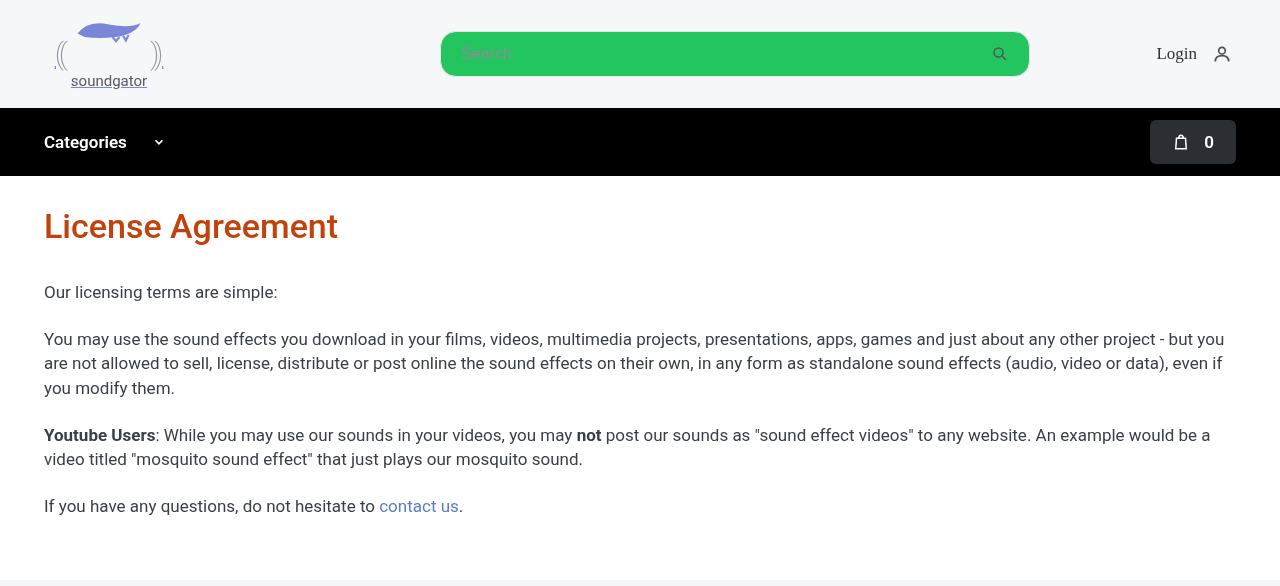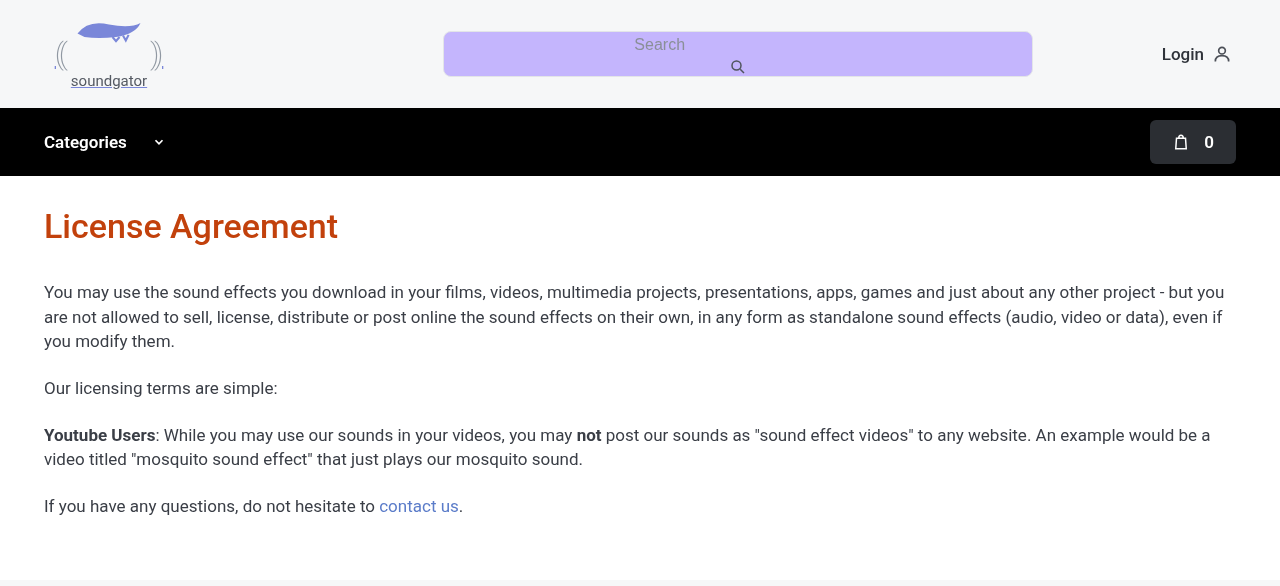--- a/index.html
+++ b/index.html
@@ -42,44 +42,44 @@
   .brand { color:#555a63; font-size:15px; margin-top:28px; }
   .search-wrap {
     flex: 1;
     display: flex;
     justify-content: center;
     margin-left: 140px;
   }
   .search {
     width: 590px;
     height: 46px;
-    background: #c4b5fd;
+    background: #22c55e;
     border: 1px solid #e3e5e8;
-    border-radius: 8px;
+    border-radius: 16px;
     display: flex;
     align-items: center;
     padding: 0 20px;
-    flex-direction: column;
   }
   .search input {
     flex: 1;
     border: none;
     outline: none;
     font-size: 16px;
     color: #53565e;
     background: transparent;
   }
   .search input::placeholder { color: #8a8f98; }
   .search .sicon { color: #4f545c; width:18px; height:18px; }
   .login-area {
     display: flex;
     align-items: flex-end;
-    gap: 8px;
+    gap: 15px;
     margin-left: auto;
     margin-right: 4px;
+    font-family: Liberation Serif, serif;
   }
   .login-link {
     color: #2f333a;
     font-size: 17px;
     font-weight: 500;
     text-decoration: none;
   }
   .person-icon { width: 20px; height: 20px; color: #4b4f57; }
   .navbar {
     background: #000;
@@ -180,22 +180,22 @@
     <svg class="cart-icon" viewBox="0 0 24 24">
       <path d="M6 7 L18 7 L19 21 L5 21 Z M9 7 Q9 3 12 3 Q15 3 15 7" stroke="currentColor" stroke-width="2" fill="none"></path>
     </svg>
     <span>0</span>
   </div>
 </div>
 
 <div class="content">
   <h1 class="title">License Agreement</h1>
 
+  <p>Our licensing terms are simple:</p>
   <p>You may use the sound effects you download in your films, videos, multimedia projects, presentations, apps, games and just about any other project - but you are not allowed to sell, license, distribute or post online the sound effects on their own, in any form as standalone sound effects (audio, video or data), even if you modify them.</p>
-  <p>Our licensing terms are simple:</p>
 
   <p>
     <strong>Youtube Users</strong><span>: While you may use our sounds in your videos, you may </span><strong>not</strong><span> post our sounds as "sound effect videos" to any website. An example would be a video titled "mosquito sound effect" that just plays our mosquito sound.</span>
   </p>
 
   <p>
     <span>If you have any questions, do not hesitate to </span><a href="#" class="contact-link">contact us</a><span>.</span>
   </p>
 </div>
 

